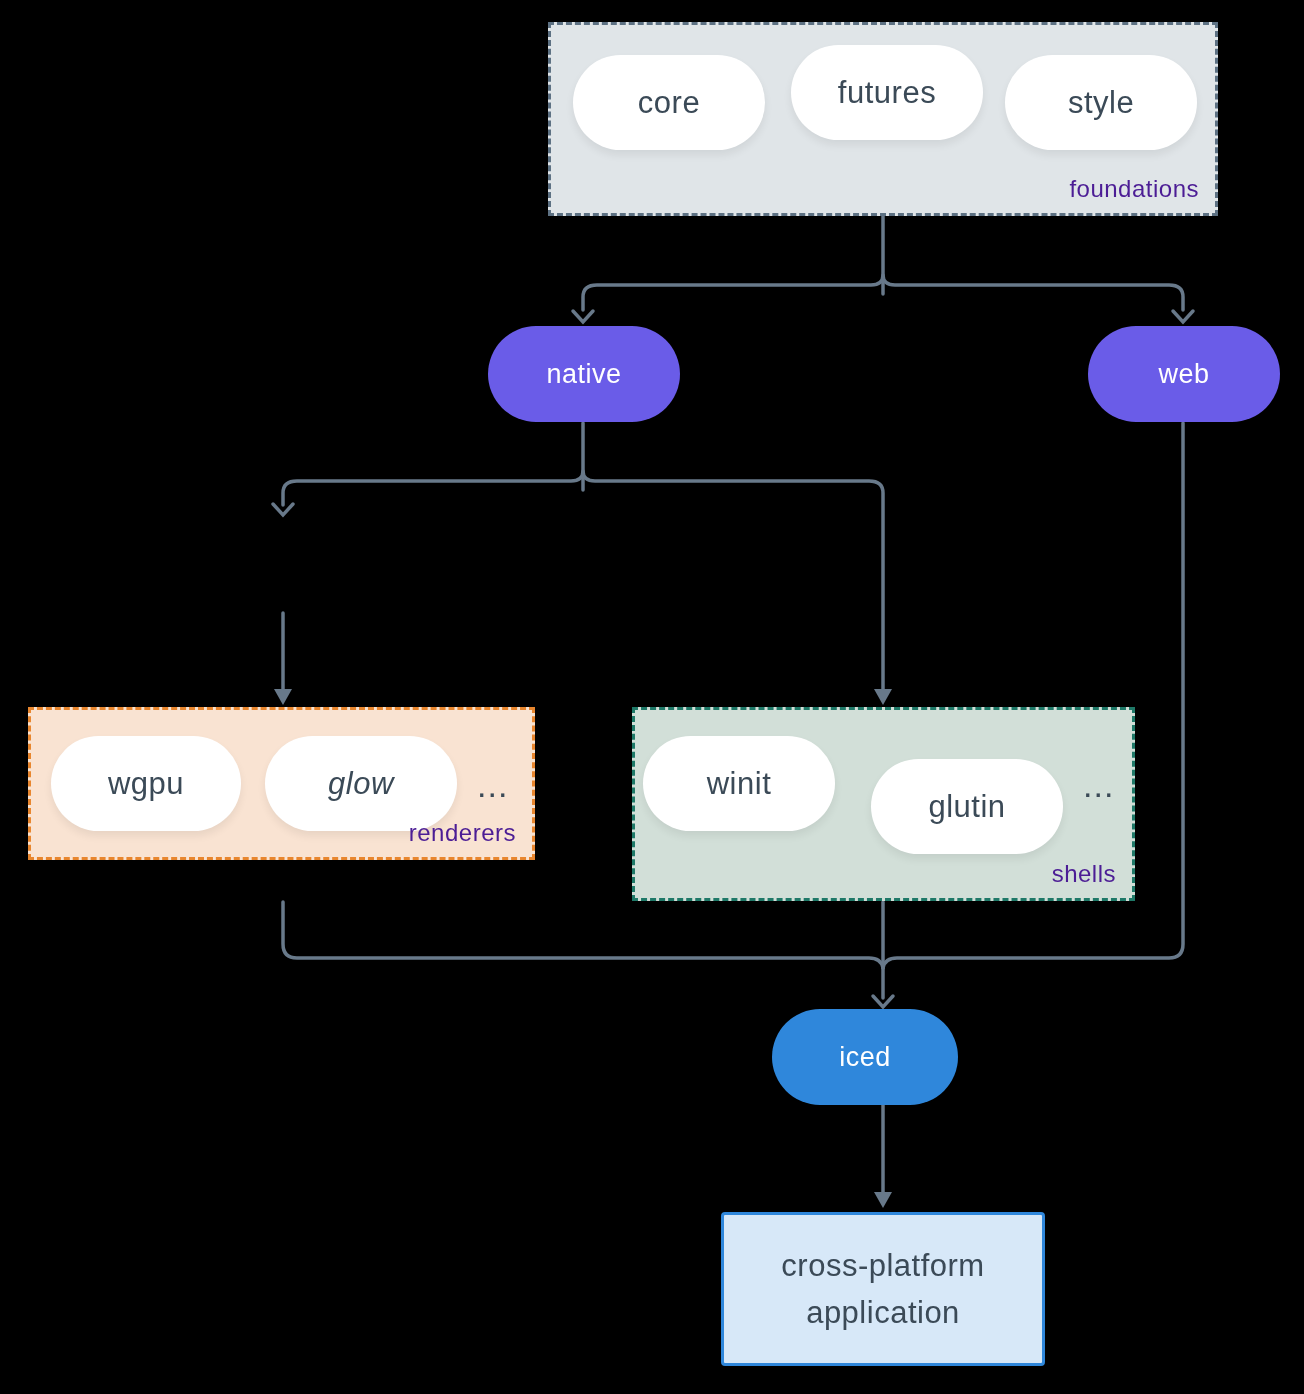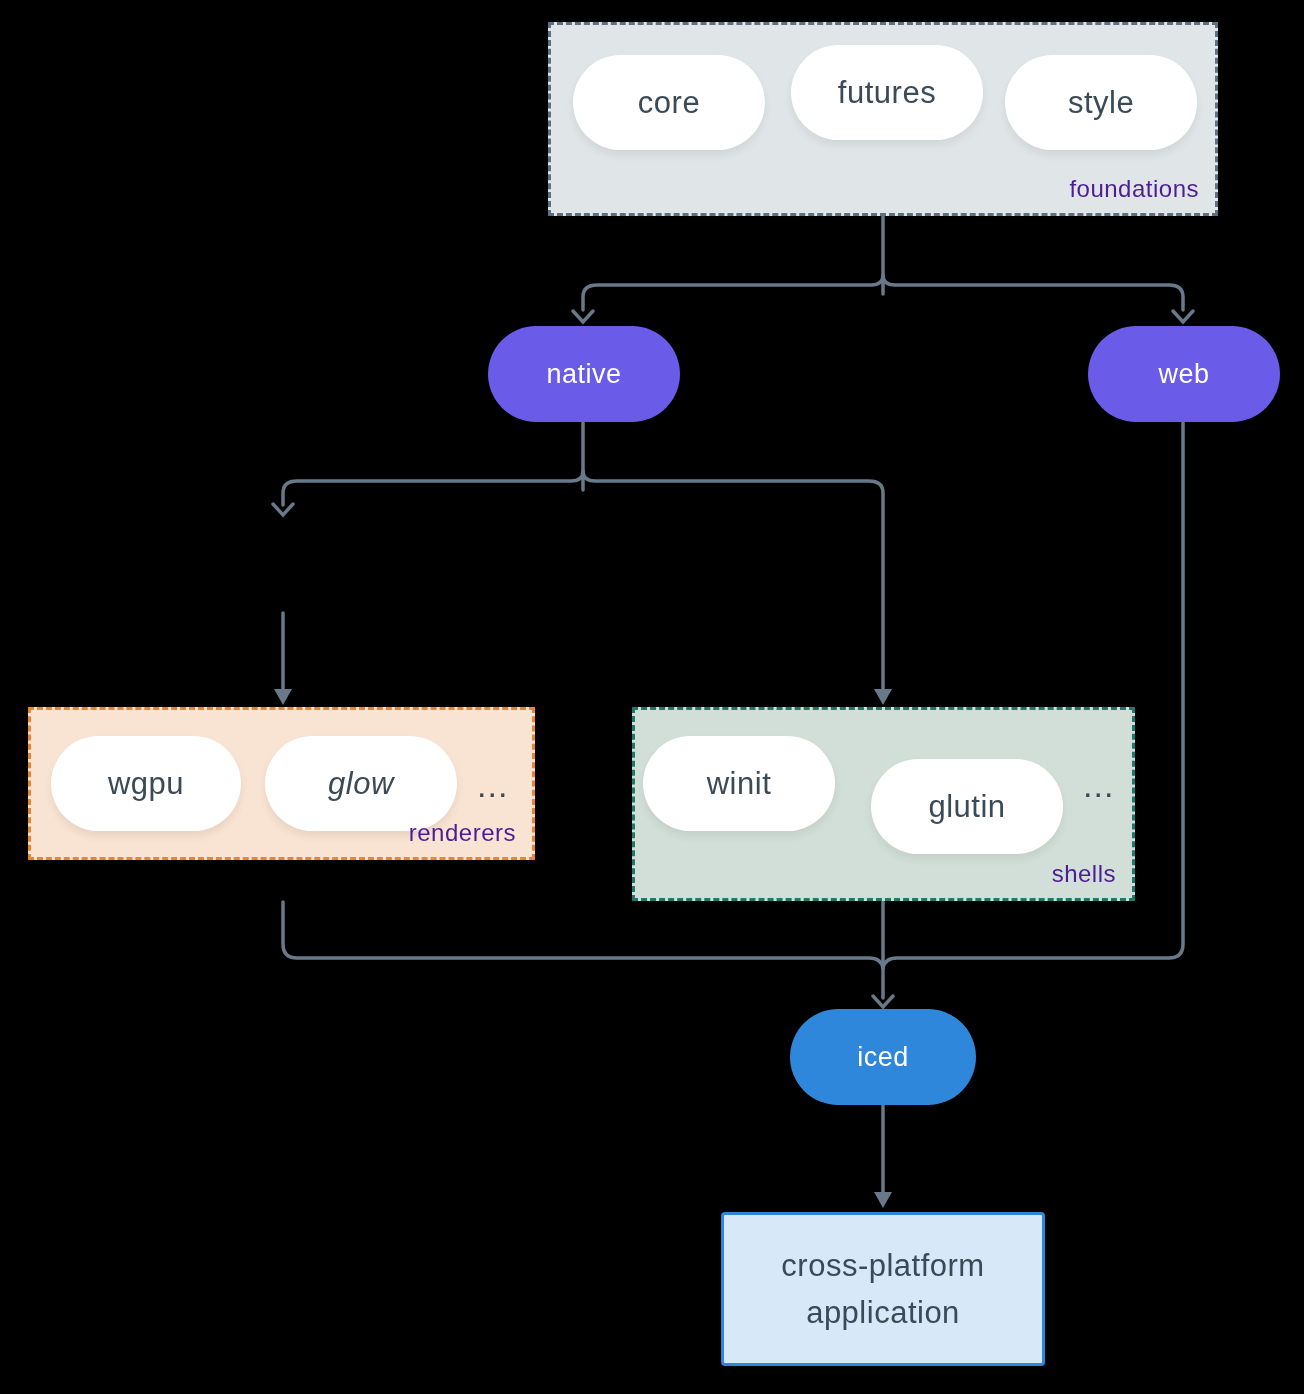--- a/index.html
+++ b/index.html
@@ -36,21 +36,21 @@
 
   
   .node-pill{
     position:absolute;width:192px;height:96px;border-radius:48px;
     display:flex;align-items:center;justify-content:center;
     font-size:27px;color:#fff;letter-spacing:.5px;
   }
   #node-native{left:488px;top:326px;background:#6a5ce8;}
   #node-web{left:1088px;top:326px;background:#6a5ce8;}
   #node-graphics{left:188px;top:517px;background:#e2823e;}
-  #node-iced{left:790px;top:1009px;width:186px;background:#2f87db;}
+  #node-iced{left:772px;top:1009px;width:186px;background:#2f87db;}
 
   
   #app-box{
     position:absolute;left:721px;top:1212px;width:324px;height:154px;
     background:#d7e8f8;border:3px solid #2f87db;border-radius:4px;
     box-sizing:border-box;
     display:flex;flex-direction:column;align-items:center;justify-content:center;
     font-size:31px;color:#3b4a57;line-height:47px;letter-spacing:.5px;
   }
 </style>

